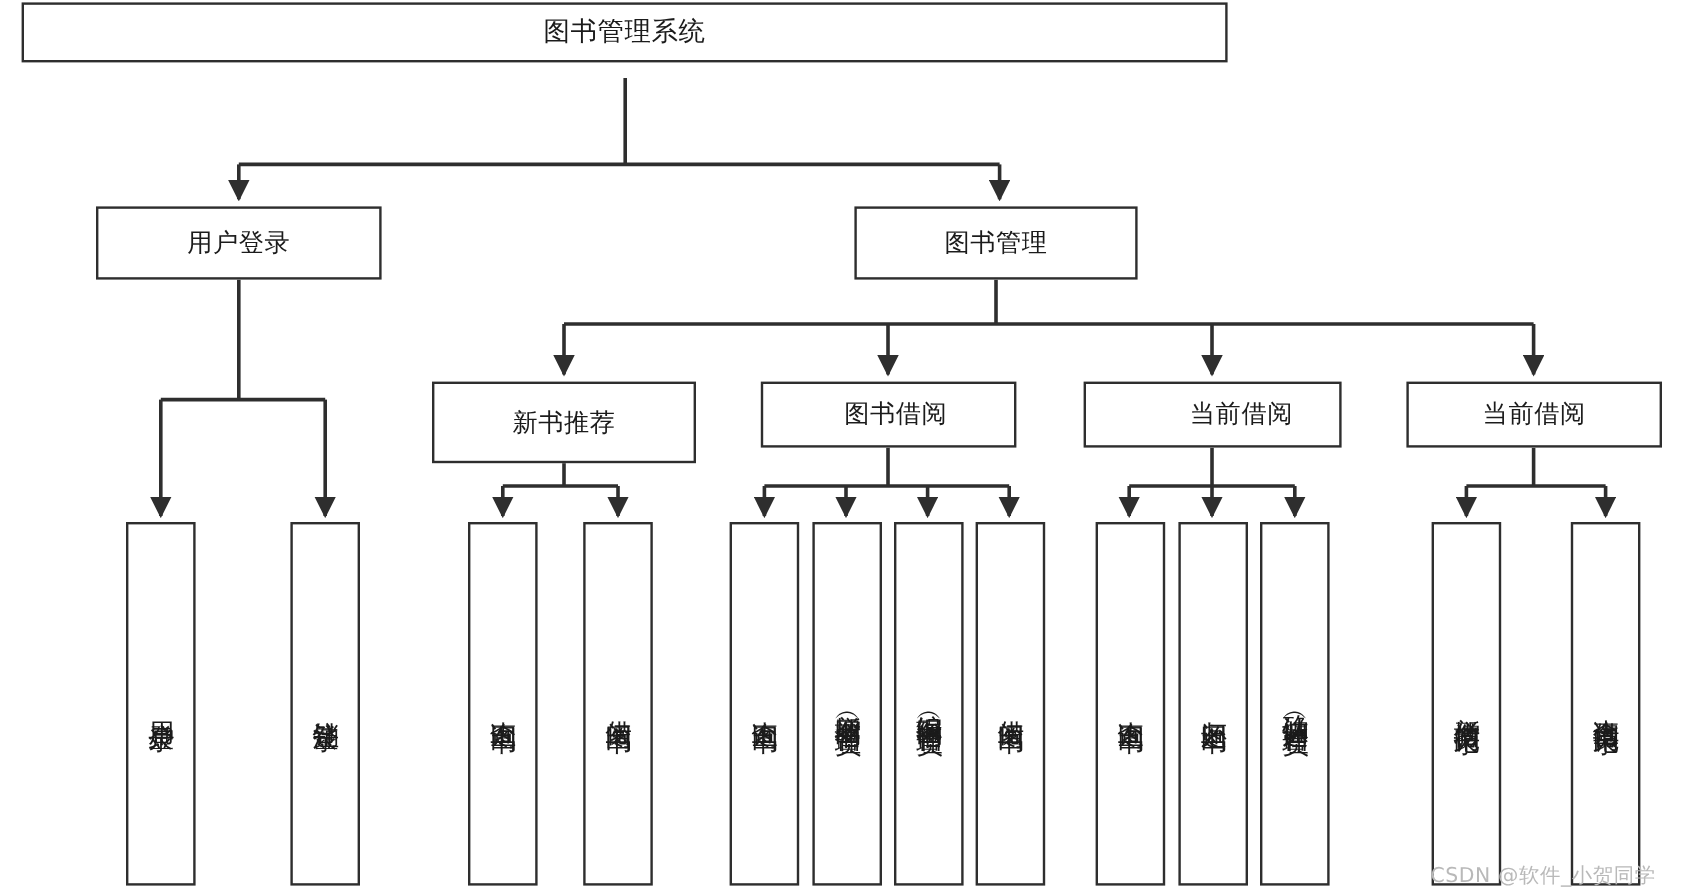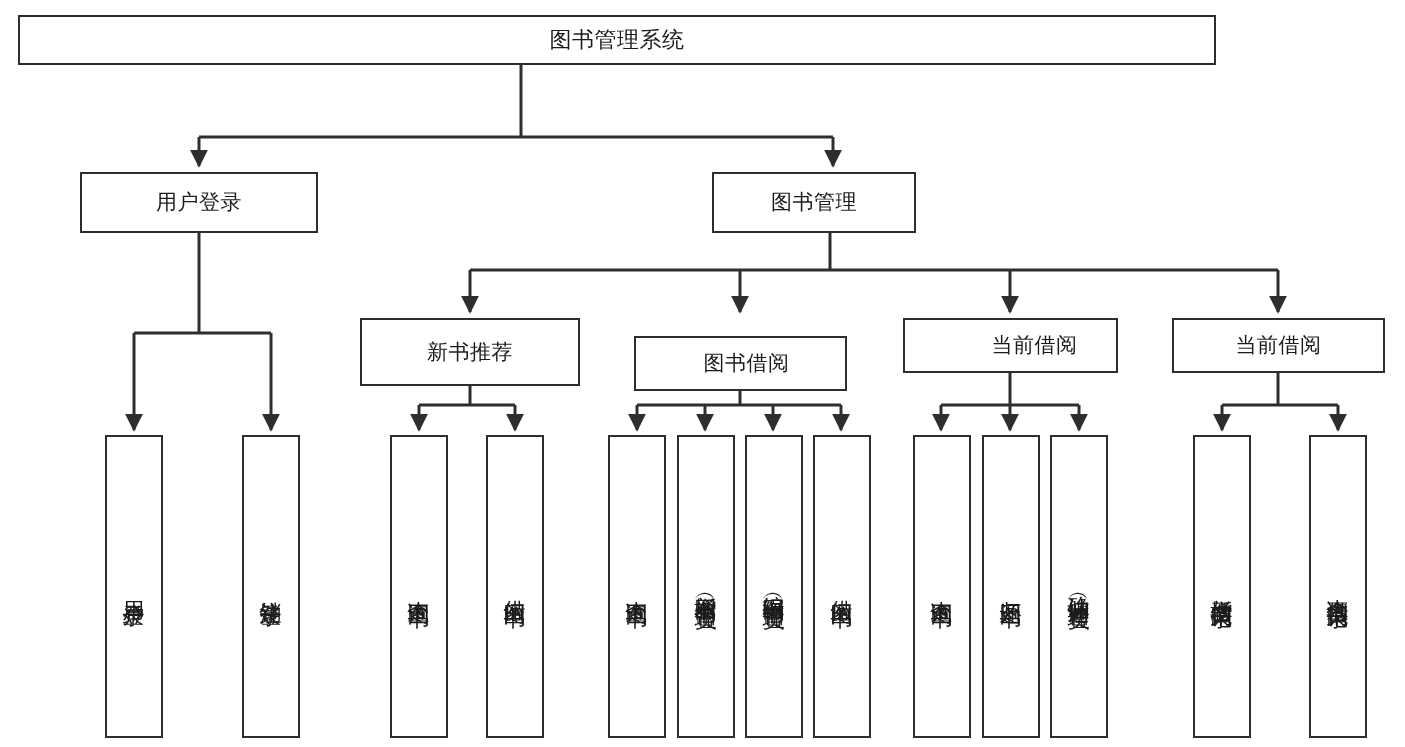--- a/index.html
+++ b/index.html
@@ -119,35 +119,35 @@
       <path d="M 1010 405 L 1010 430" marker-end="url(#arrow)"></path>
       <path d="M 1079 405 L 1079 430" marker-end="url(#arrow)"></path>
 
       <path d="M 1278 373 L 1278 405"></path>
       <path d="M 1222 405 L 1338 405"></path>
       <path d="M 1222 405 L 1222 430" marker-end="url(#arrow)"></path>
       <path d="M 1338 405 L 1338 430" marker-end="url(#arrow)"></path>
     </g>
   </svg>
 
-  <div class="node horiz root" style="left:18px; top:15px; width:1198px; height:50px;">
+  <div class="node horiz root" style="left:18px; top:2px; width:1005px; height:50px;">
     <span class="label">图书管理系统</span>
   </div>
 
   <div class="node horiz" style="left:80px; top:172px; width:238px; height:61px;">
     <span class="label">用户登录</span>
   </div>
-  <div class="node horiz" style="left:712px; top:172px; width:204px; height:61px;justify-content:center;">
+  <div class="node horiz" style="left:712px; top:172px; width:236px; height:61px;justify-content:center;">
     <span class="label">图书管理</span>
   </div>
 
   <div class="node horiz" style="left:360px; top:318px; width:220px; height:68px;">
     <span class="label">新书推荐</span>
   </div>
-  <div class="node horiz" style="left:634px; top:336px; width:213px; height:55px;padding-left:12px;">
+  <div class="node horiz" style="left:634px; top:318px; width:213px; height:55px;padding-left:12px;">
     <span class="label">图书借阅</span>
   </div>
   <div class="node horiz" style="left:903px; top:318px; width:215px; height:55px;padding-left:48px;">
     <span class="label">当前借阅</span>
   </div>
   <div class="node horiz" style="left:1172px; top:318px; width:213px; height:55px;">
     <span class="label">当前借阅</span>
   </div>
 
   <div class="node vert" style="left:105px; top:435px; width:58px; height:303px;">
@@ -187,14 +187,15 @@
     <span class="label">确认归还（管理员）</span>
   </div>
 
   <div class="node vert" style="left:1193px; top:435px; width:58px; height:303px;">
     <span class="label">新增借阅记录</span>
   </div>
   <div class="node vert" style="left:1309px; top:435px; width:58px; height:303px;">
     <span class="label">查询借阅记录</span>
   </div>
 
+  <div class="watermark" style="left:1192px; top:718px;">CSDN @软件_小贺同学</div>
 
 </div>
 
 </body></html>

